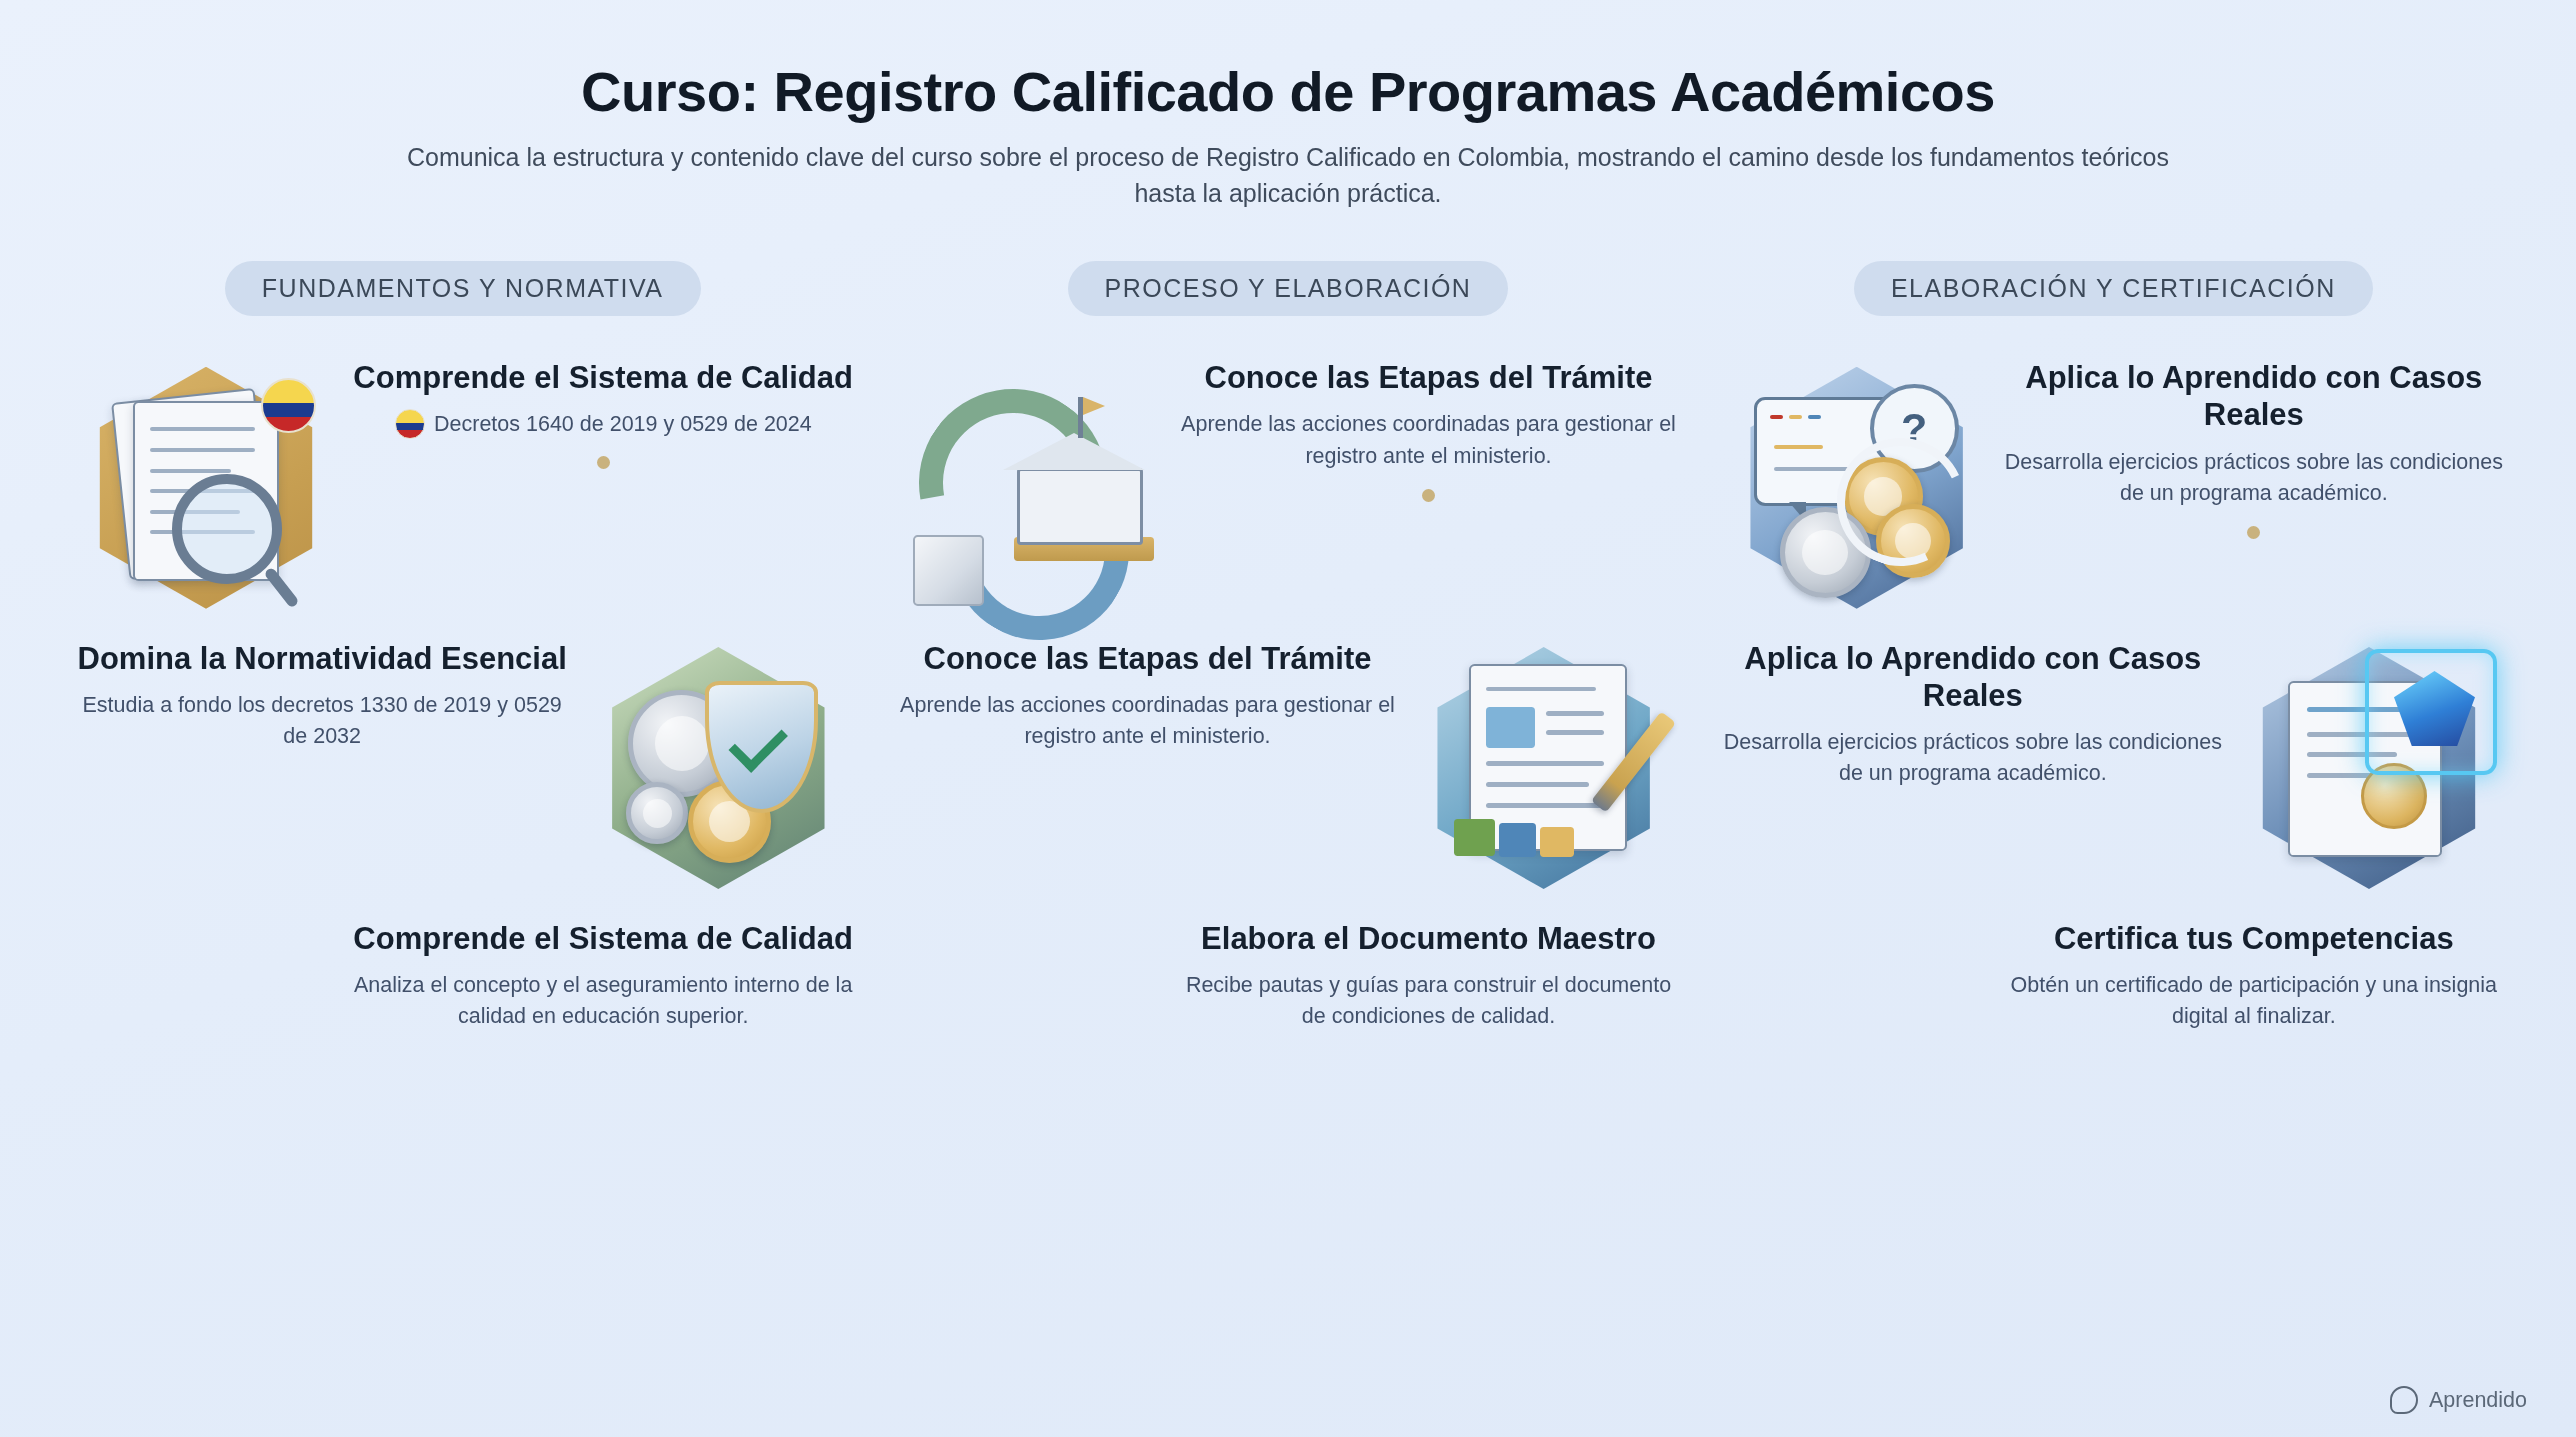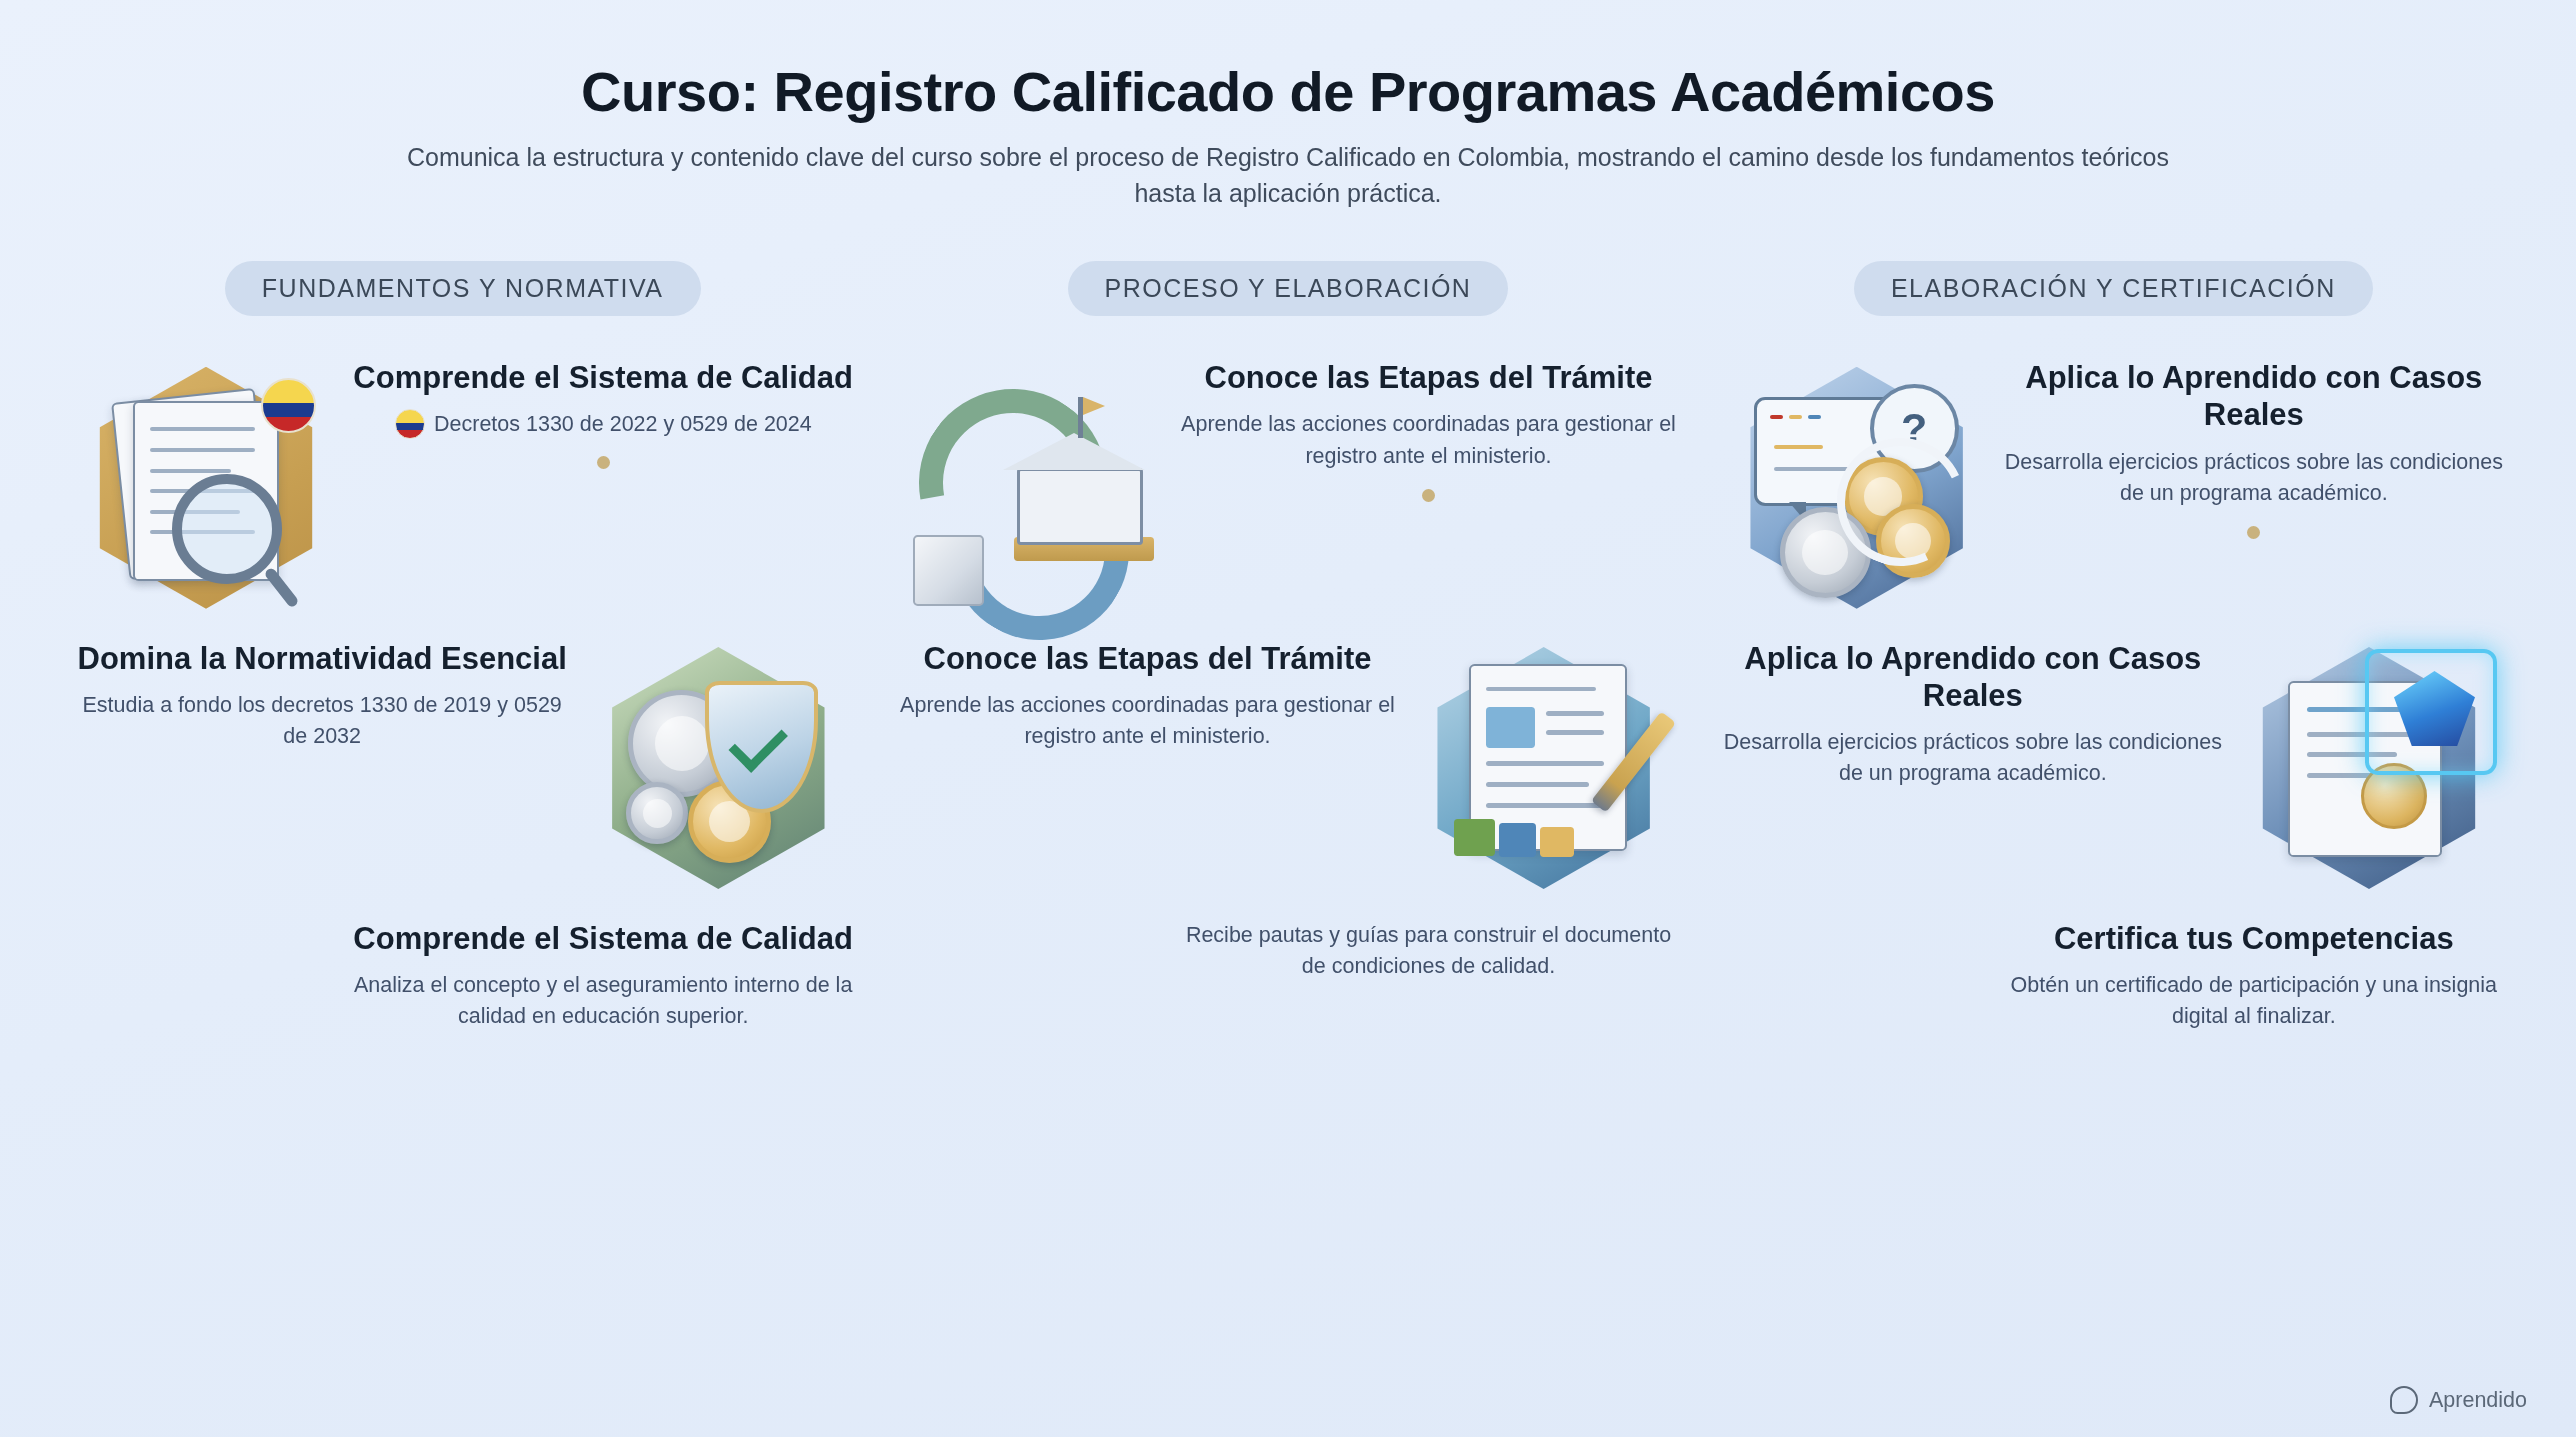--- a/index.html
+++ b/index.html
@@ -373,21 +373,21 @@
               <div class="line" style="left:15px; top:127px; width:105px;"></div>
             </div>
             <div class="magnifier" style="left:101px; top:122px;"></div>
             <div class="emblem" style="right:26px; top:26px;"></div>
           </div>
         </div>
         <div class="text-cell">
           <div class="step-title">Comprende el Sistema de Calidad</div>
           <div class="step-note">
             <span class="emblem sm"></span>
-            <span>Decretos 1330 de 2022 y 0529 de 2024</span>
+            <span>Decretos 1640 de 2019 y 0529 de 2024</span>
           </div>
           <div class="connector-dot"></div>
         </div>
       </div>
 
       <div class="step rev">
         <div class="icon-cell">
           <div class="ill">
             <div class="hexa blob-green"></div>
             <div class="gear" style="left:45px; top:58px; width:97px; height:97px;"></div>
@@ -456,20 +456,21 @@
         </div>
         <div class="text-cell">
           <div class="step-title">Conoce las Etapas del Trámite</div>
           <div class="step-desc">Aprende las acciones coordinadas para gestionar el registro ante el ministerio.</div>
         </div>
       </div>
 
       <div class="step">
         <div class="icon-cell"></div>
         <div class="text-cell">
+          <div class="step-title">Elabora el Documento Maestro</div>
           <div class="step-desc">Recibe pautas y guías para construir el documento de condiciones de calidad.</div>
         </div>
       </div>
     </div>
 
     <div class="column">
       <div class="col-badge">ELABORACIÓN Y CERTIFICACIÓN</div>
 
       <div class="step">
         <div class="icon-cell">

